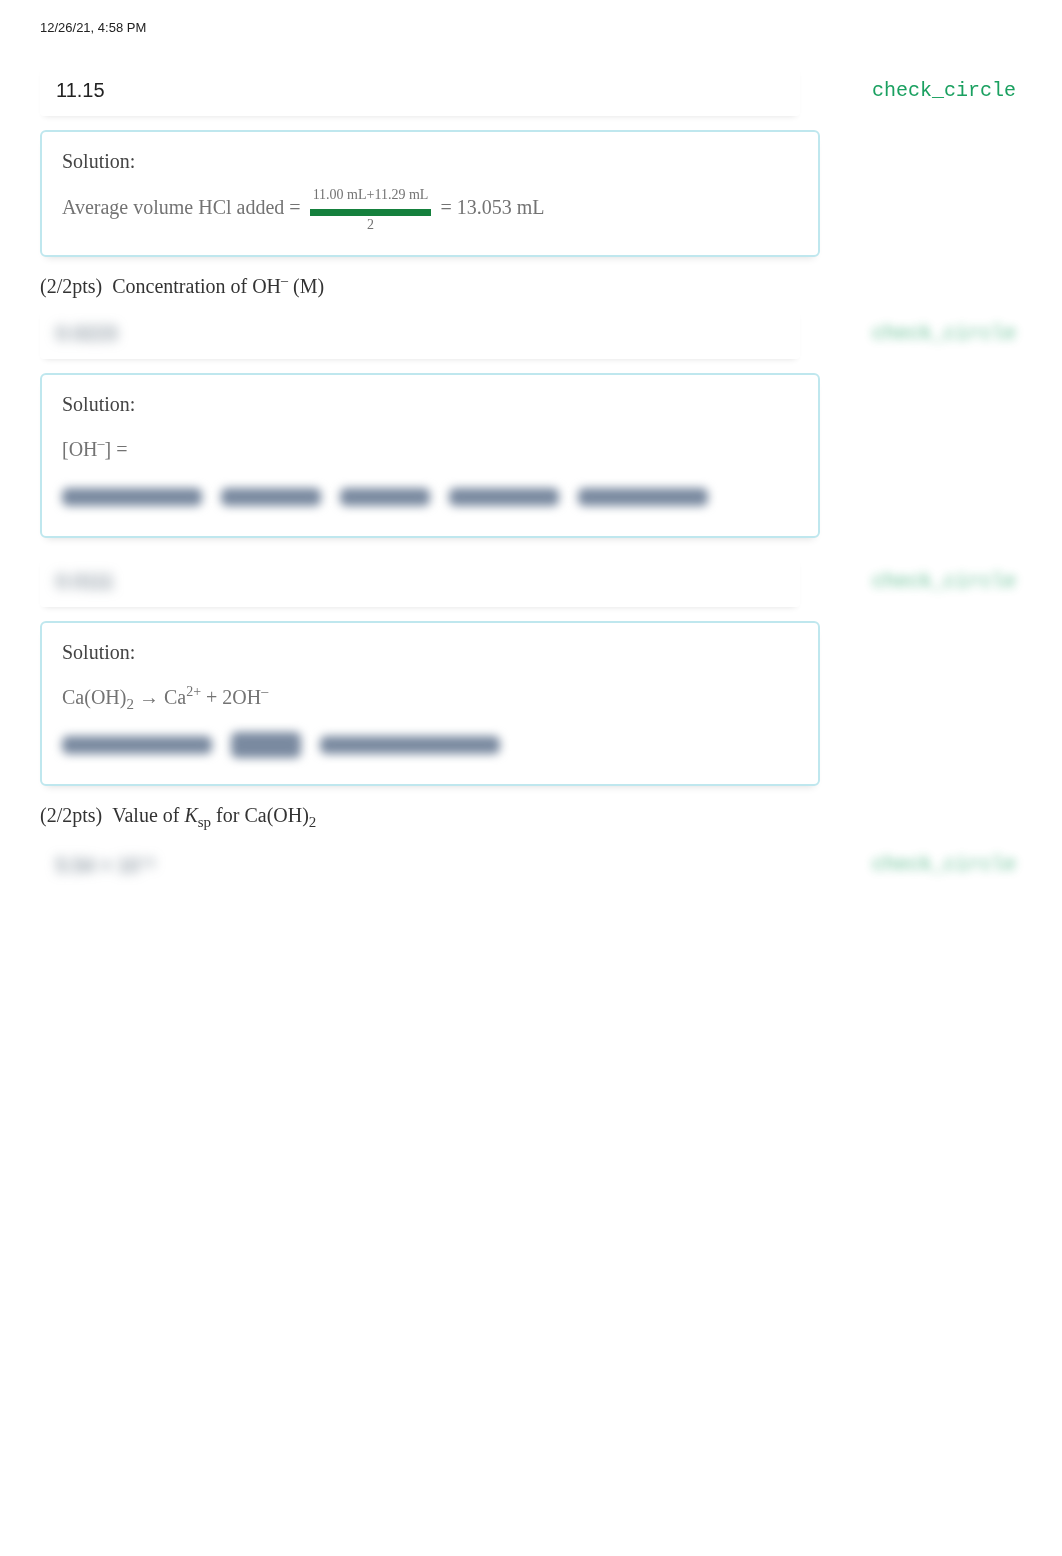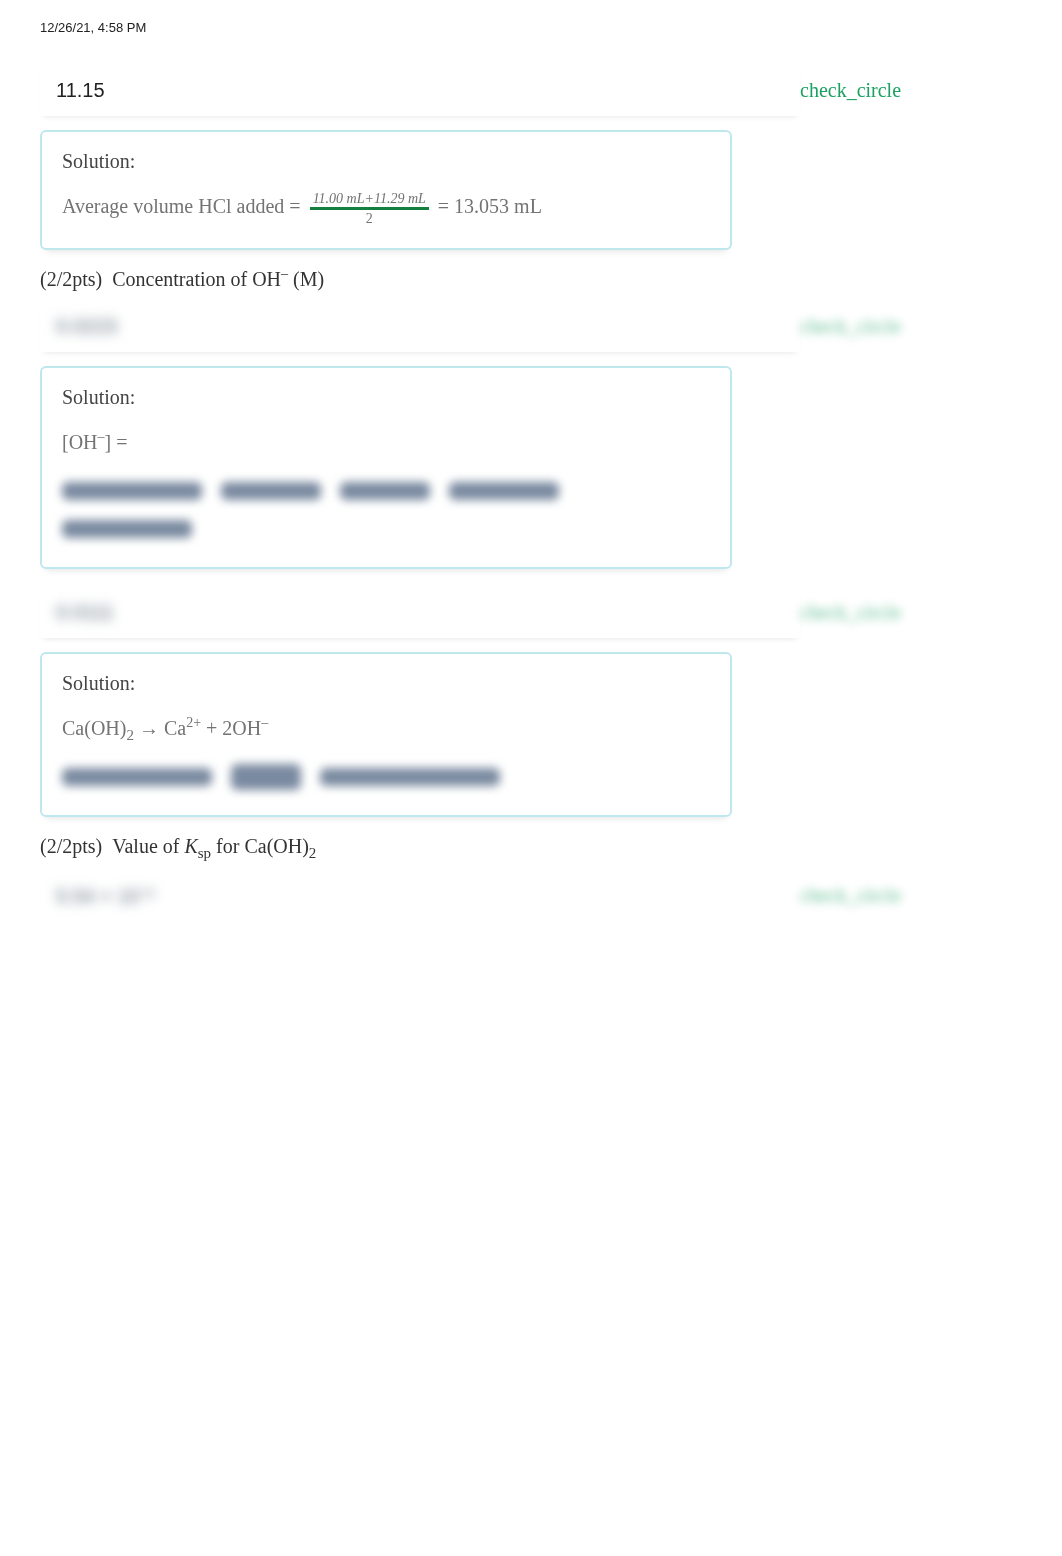--- a/index.html
+++ b/index.html
@@ -18,46 +18,47 @@
     display: flex;
     justify-content: space-between;
     font-family: Arial, Helvetica, sans-serif;
     font-size: 13px;
     color: #222;
     margin-bottom: 30px;
   }
   .answer-row {
     display: flex;
     align-items: center;
+    justify-content: space-between;
     margin: 10px 0 14px 0;
   }
   .answer-box {
     flex: 0 0 760px;
     background: #ffffff;
     border-radius: 4px;
     padding: 14px 16px;
     font-size: 20px;
     color: #222;
     box-shadow: 0 4px 6px -4px rgba(0,0,0,0.12);
     font-family: Arial, Helvetica, sans-serif;
   }
   .status {
-    font-family: Liberation Serif, serif;
+    font-family: Liberation Mono, monospace;
     font-size: 20px;
     color: #1aa060;
     padding-right: 6px;
     white-space: nowrap;
   }
   .status.blur {
     filter: blur(5px);
     opacity: 0.7;
     color: #1aa060;
   }
   .solution-card {
-    width: 692px;
+    width: 780px;
     border: 2px solid #bfe7ee;
     border-radius: 6px;
     background: #ffffff;
     padding: 18px 20px 22px 20px;
     margin: 10px 0 18px 0;
     box-shadow: 0 6px 8px -6px rgba(0,0,0,0.15);
   }
   .solution-label {
     font-size: 20px;
     color: #444;
@@ -79,23 +80,22 @@
   .frac {
     display: inline-block;
     vertical-align: middle;
     text-align: center;
     font-size: 14px;
     line-height: 1.1;
     padding: 0 4px;
   }
   .frac .num {
     display: block;
-    border-bottom: 3px solid #15803d;
-    padding: 0 3px 1px 3px;
-    font-style: italic;
+    border-bottom: 7px solid #15803d;
+    padding: 0 3px 7px 3px;
   }
   .frac .den {
     display: block;
     padding-top: 1px;
   }
   sup { font-size: 0.7em; vertical-align: super; line-height: 0; }
   sub { font-size: 0.75em; vertical-align: sub; line-height: 0; }
   .blur-strip {
     display: inline-block;
     height: 18px;

